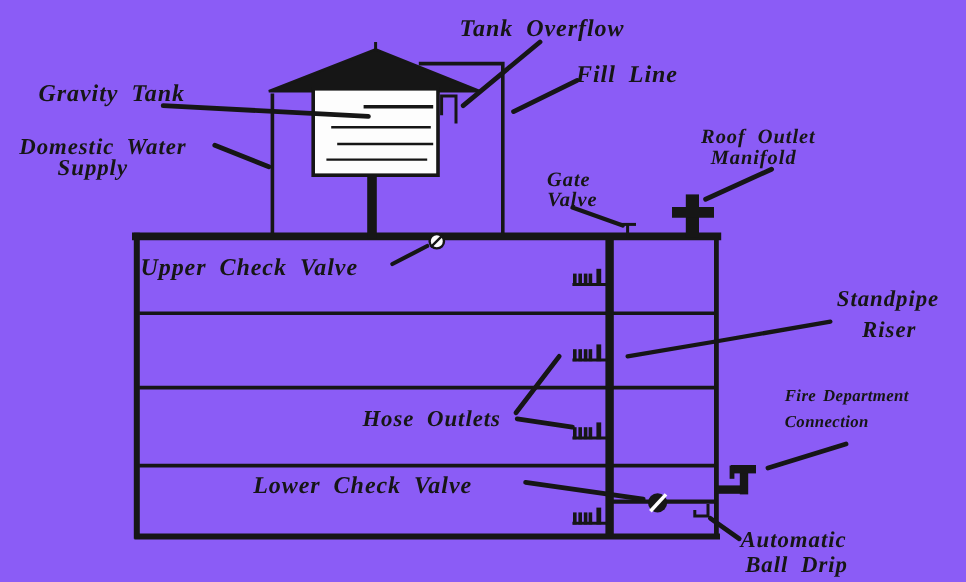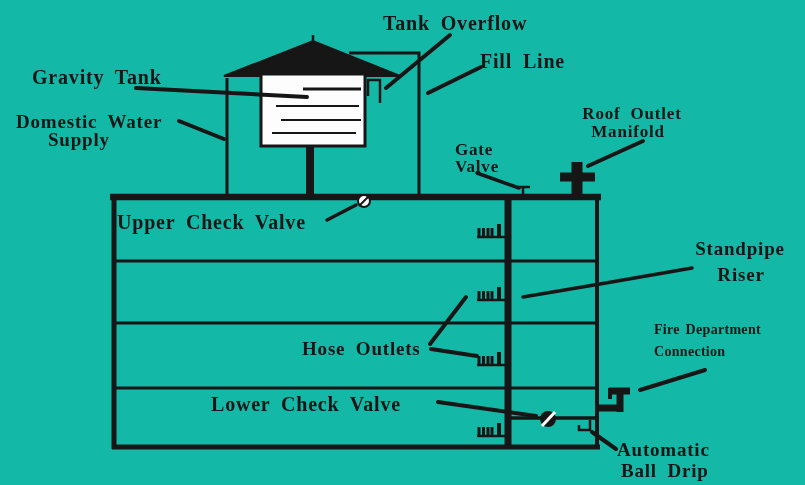--- a/index.html
+++ b/index.html
@@ -1,21 +1,22 @@
 <!DOCTYPE html>
 <html><head>
 <meta charset="utf-8">
 <style>
   html,body{margin:0;padding:0;background:#e8e8e8;}
   .stage{
     position:relative;
     width:805px;height:485px;
-    background:#14b8a6;
+    background:#8b5cf6;
     overflow:hidden;
     font-family:"Liberation Serif", serif;
+    font-style:italic;
   }
   svg{display:block;}
   .lbl{
     font-family:"Liberation Serif", serif;
     font-weight:bold;
     fill:#161616;
     letter-spacing:0.8px;
     word-spacing:5px;
   }
   .lbl-lg{font-size:20px;}

